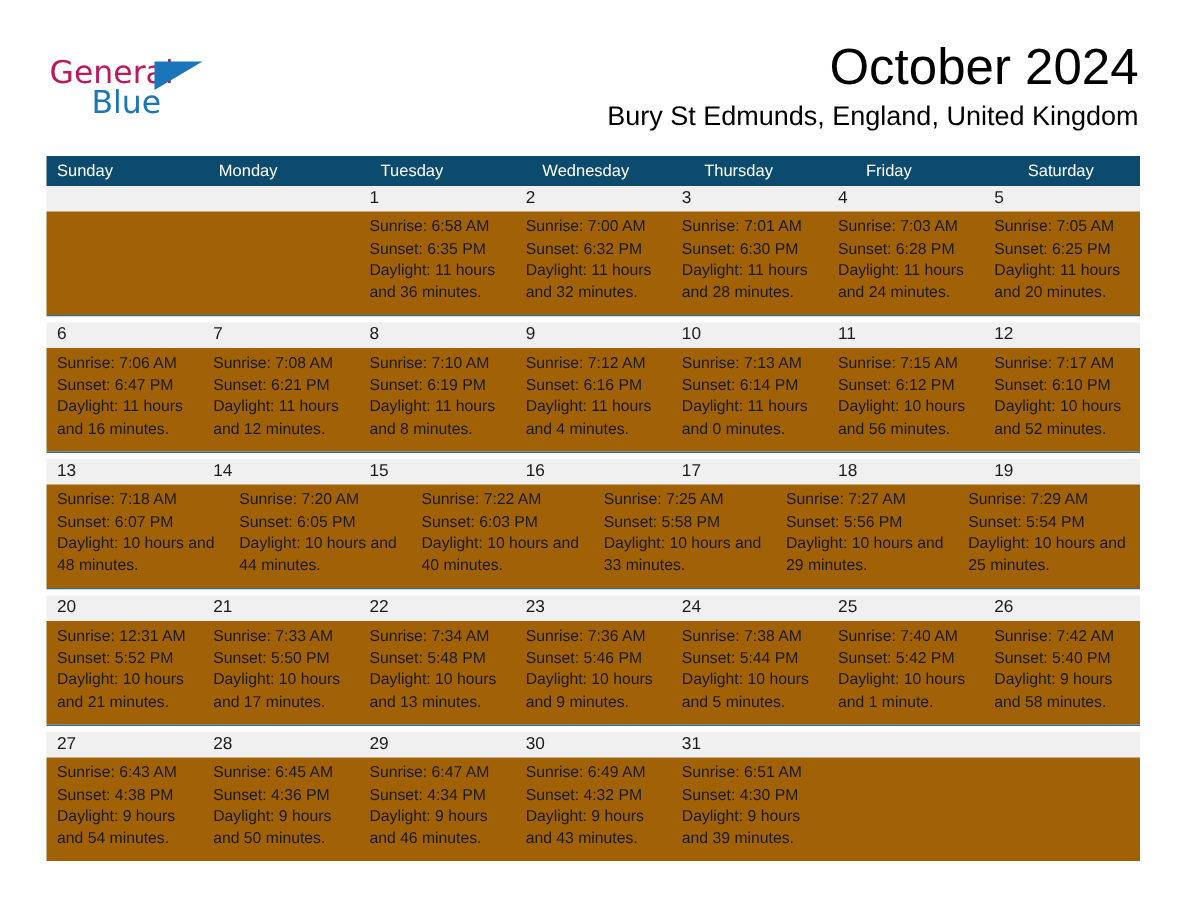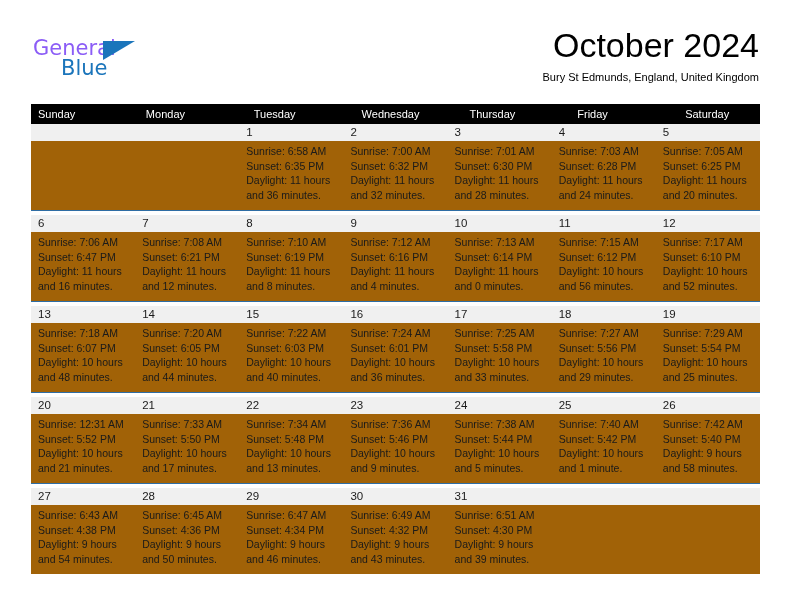--- a/index.html
+++ b/index.html
@@ -30,21 +30,21 @@
     top: 36px;
     width: 120px;
     height: 48px;
   }
   .logo-general {
     position: absolute;
     left: 0;
     top: 0;
     font-size: 21px;
     letter-spacing: 0px;
-    color: #8b5cf6;
+    color: #be185d;
     font-family: "DejaVu Sans", sans-serif;
     line-height: 24px;
   }
   .logo-blue {
     position: absolute;
     left: 28px;
     top: 20px;
     font-size: 21px;
     color: #1b75bb;
     font-family: "DejaVu Sans", sans-serif;
@@ -67,40 +67,40 @@
     text-align: right;
   }
   .cal-title {
     font-size: 34px;
     font-weight: normal;
     color: #000000;
     line-height: 30px;
     white-space: nowrap;
   }
   .cal-subtitle {
-    font-size: 11px;
+    font-size: 18px;
     font-weight: normal;
     color: #000000;
     line-height: 18px;
     margin-top: 8px;
     white-space: nowrap;
   }
 
   
   .calendar {
     position: absolute;
     left: 31px;
     top: 104px;
     width: 729px;
   }
   .weekday-row {
     display: flex;
     width: 729px;
     height: 20px;
-    background: #000000;
+    background: #0c4a6e;
     gap: 26px;
   }
   .weekday-cell {
     flex: 1 1 0;
     color: #ffffff;
     font-size: 11px;
     line-height: 20px;
     padding-left: 7px;
     box-sizing: border-box;
     white-space: nowrap;
@@ -292,25 +292,20 @@
             <div class="detail-line">Sunrise: 7:20 AM</div>
             <div class="detail-line">Sunset: 6:05 PM</div>
             <div class="detail-line wrap">Daylight: 10 hours and 44 minutes.</div>
           </div>
           <div class="detail-cell">
             <div class="detail-line">Sunrise: 7:22 AM</div>
             <div class="detail-line">Sunset: 6:03 PM</div>
             <div class="detail-line wrap">Daylight: 10 hours and 40 minutes.</div>
           </div>
           <div class="detail-cell">
-            <div class="detail-line">Sunrise: 7:24 AM</div>
-            <div class="detail-line">Sunset: 6:01 PM</div>
-            <div class="detail-line wrap">Daylight: 10 hours and 36 minutes.</div>
-          </div>
-          <div class="detail-cell">
             <div class="detail-line">Sunrise: 7:25 AM</div>
             <div class="detail-line">Sunset: 5:58 PM</div>
             <div class="detail-line wrap">Daylight: 10 hours and 33 minutes.</div>
           </div>
           <div class="detail-cell">
             <div class="detail-line">Sunrise: 7:27 AM</div>
             <div class="detail-line">Sunset: 5:56 PM</div>
             <div class="detail-line wrap">Daylight: 10 hours and 29 minutes.</div>
           </div>
           <div class="detail-cell">

